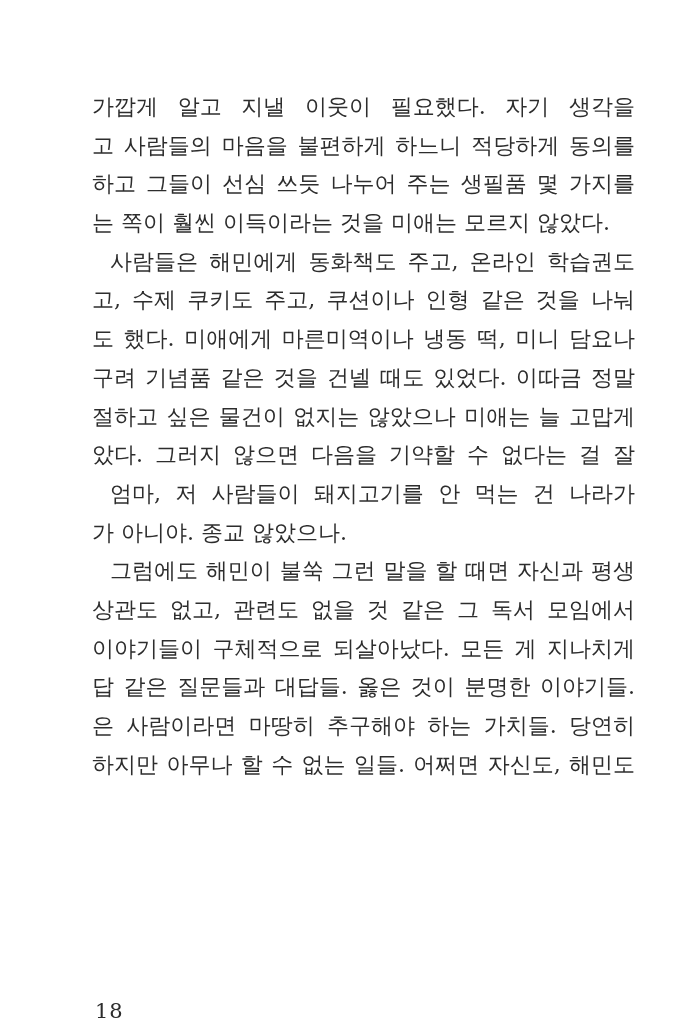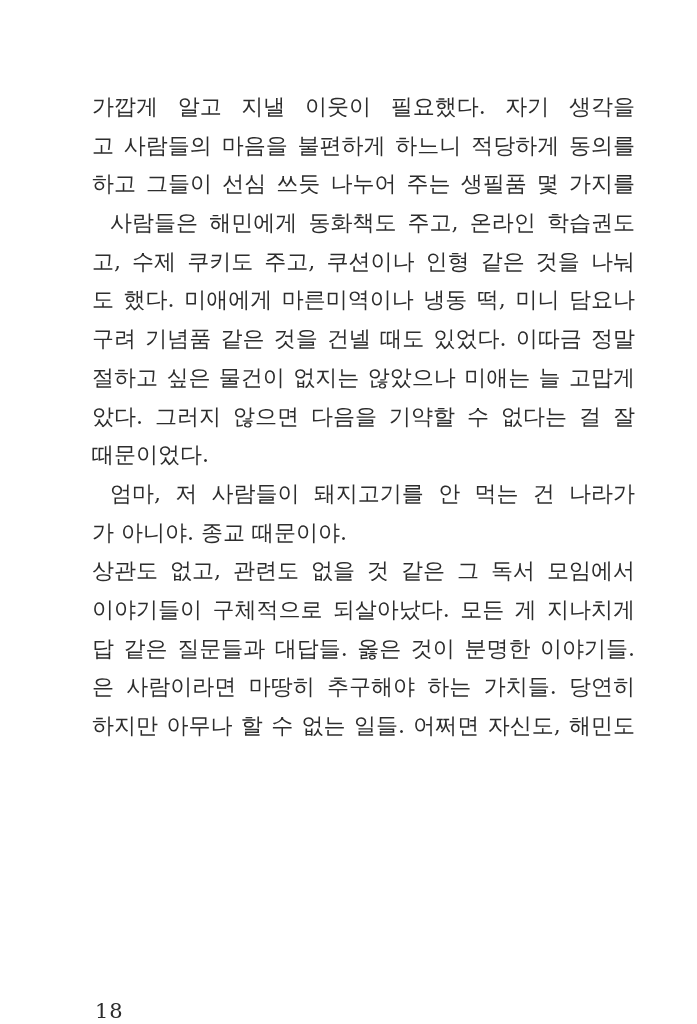--- a/index.html
+++ b/index.html
@@ -55,29 +55,30 @@
   }
 </style>
 </head>
 <body>
 
 <div class="book-page">
   <div class="text-block">
     <div class="line jz">가깝게 알고 지낼 이웃이 필요했다. 자기 생각을 밝힌답시</div>
     <div class="line jz">고 사람들의 마음을 불편하게 하느니 적당하게 동의를 표</div>
     <div class="line jz">하고 그들이 선심 쓰듯 나누어 주는 생필품 몇 가지를 받</div>
+    <div class="line nj">는 쪽이 훨씬 이득이라는 것을 미애는 모르지 않았다.</div>
     <div class="line jz indent">사람들은 해민에게 동화책도 주고, 온라인 학습권도 주</div>
     <div class="line jz">고, 수제 쿠키도 주고, 쿠션이나 인형 같은 것을 나눠 주기</div>
     <div class="line jz">도 했다. 미애에게 마른미역이나 냉동 떡, 미니 담요나 싸</div>
     <div class="line jz">구려 기념품 같은 것을 건넬 때도 있었다. 이따금 정말 거</div>
     <div class="line jz">절하고 싶은 물건이 없지는 않았으나 미애는 늘 고맙게 받</div>
     <div class="line jz">았다. 그러지 않으면 다음을 기약할 수 없다는 걸 잘 알기</div>
-    <div class="line nj">때문이었다.</div>
     <div class="line jz indent">엄마, 저 사람들이 돼지고기를 안 먹는 건 나라가 달라서</div>
-    <div class="line nj">가 아니야. 종교 때문이야.</div>
+    <div class="line nj">가 아니야. 종교 않았으나.</div>
+    <div class="line jz indent">그럼에도 해민이 불쑥 그런 말을 할 때면 자신과 평생</div>
     <div class="line jz">상관도 없고, 관련도 없을 것 같은 그 독서 모임에서 나눈</div>
     <div class="line jz">이야기들이 구체적으로 되살아났다. 모든 게 지나치게 정</div>
     <div class="line jz">답 같은 질문들과 대답들. 옳은 것이 분명한 이야기들. 좋</div>
     <div class="line jz">은 사람이라면 마땅히 추구해야 하는 가치들. 당연히 해야</div>
     <div class="line jz">하지만 아무나 할 수 없는 일들. 어쩌면 자신도, 해민도 살</div>
   </div>
   <div class="page-number">18</div>
 </div>
 
 </body></html>

